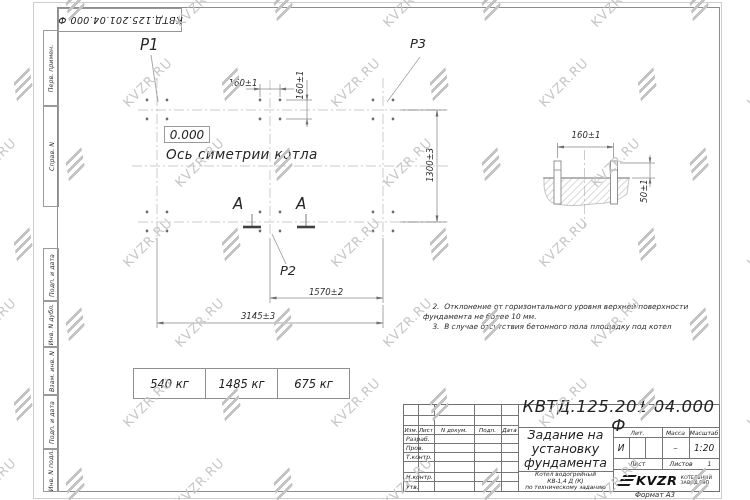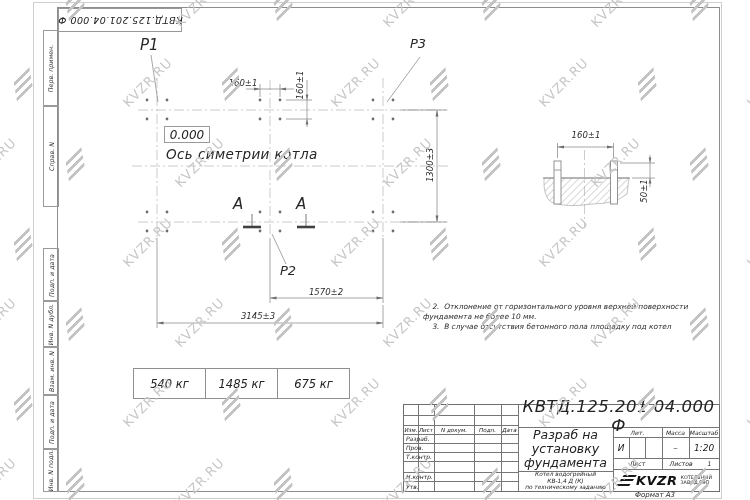--- a/index.html
+++ b/index.html
@@ -266,21 +266,21 @@
 
       <div class="tb-cell tb-left" style="left:0;top:29px;width:30px;height:9px;font-size:6px">Разраб.</div>
       <div class="tb-cell tb-left" style="left:0;top:38px;width:30px;height:9px;font-size:6px">Пров.</div>
       <div class="tb-cell tb-left" style="left:0;top:47px;width:30px;height:9px;font-size:6px">Т.контр.</div>
       <div class="tb-cell tb-left" style="left:0;top:67px;width:30px;height:9px;font-size:6px">Н.контр.</div>
       <div class="tb-cell tb-left" style="left:0;top:76px;width:30px;height:10px;font-size:6px">Утв.</div>
 
       <div class="tb-cell" style="left:114px;top:0;width:201px;height:22px;font-size:16.5px;letter-spacing:.5px">КВТД.125.201.04.000  Ф</div>
 
       <div class="tb-cell" style="left:114px;top:22px;width:95px;height:44px;font-size:12.5px;line-height:14px;flex-direction:column">
-        <div>Разраб на</div>
+        <div>Задание на</div>
         <div>установку</div>
         <div>фундамента</div>
       </div>
 
       <div class="tb-cell" style="left:114px;top:66px;width:95px;height:20px;font-size:5.8px;line-height:6.6px;flex-direction:column">
         <div>Котел водогрейный</div>
         <div>КВ-1,4  Д (К)</div>
         <div>по техническому заданию</div>
       </div>
 

